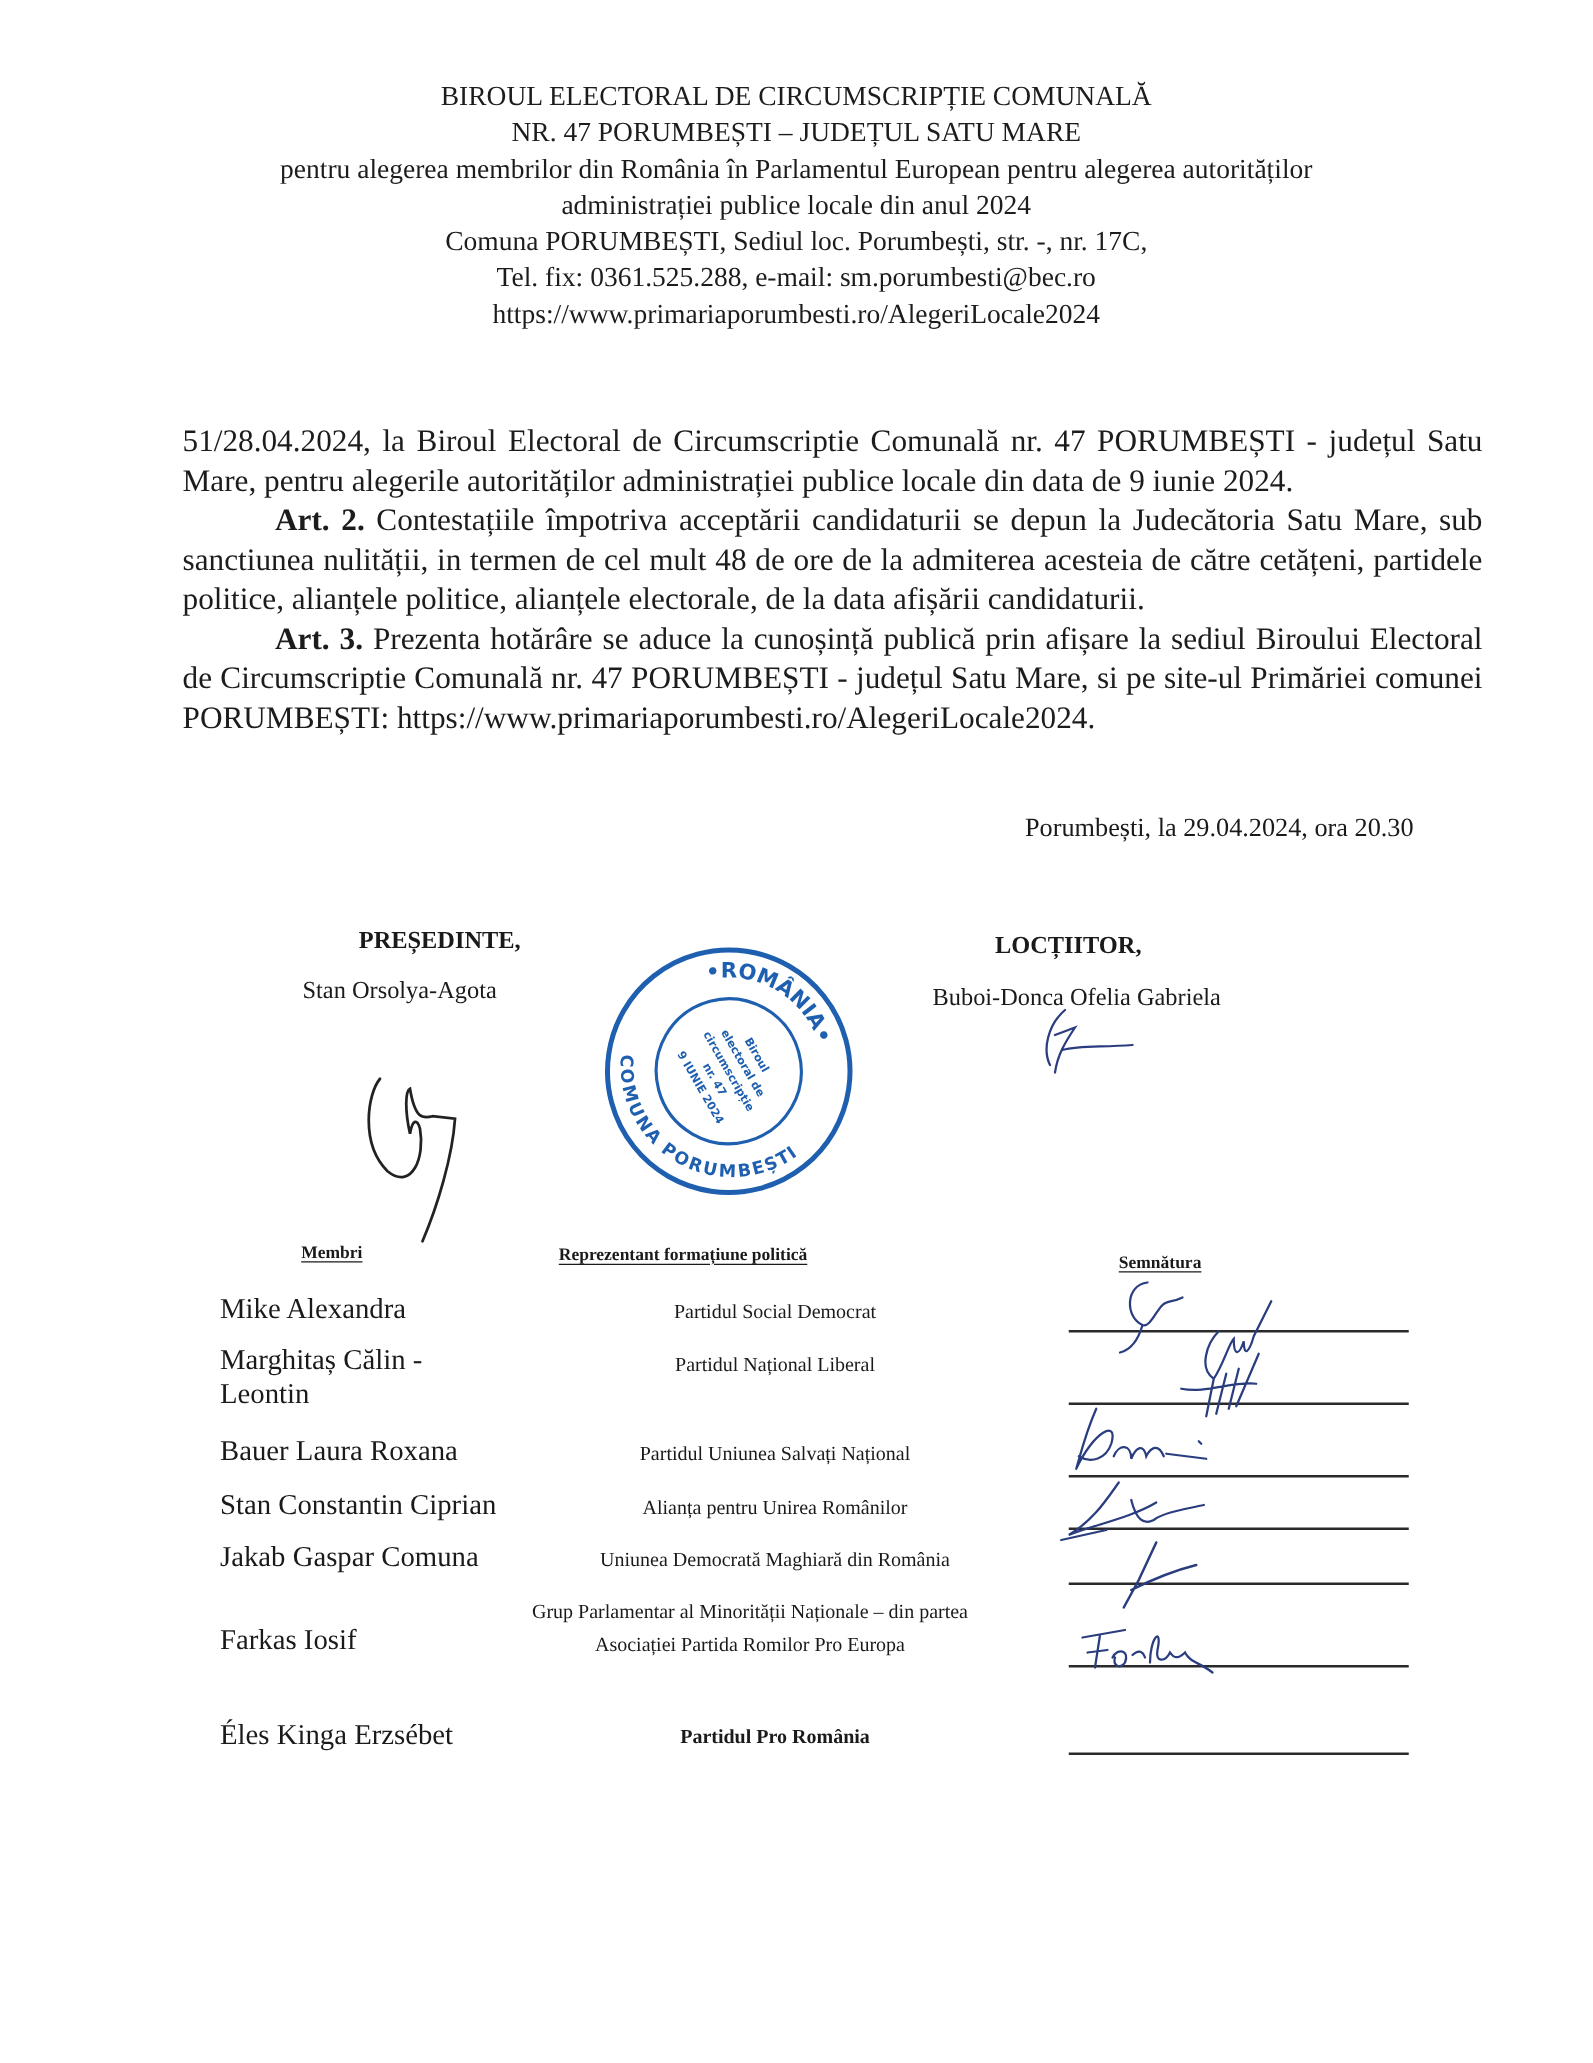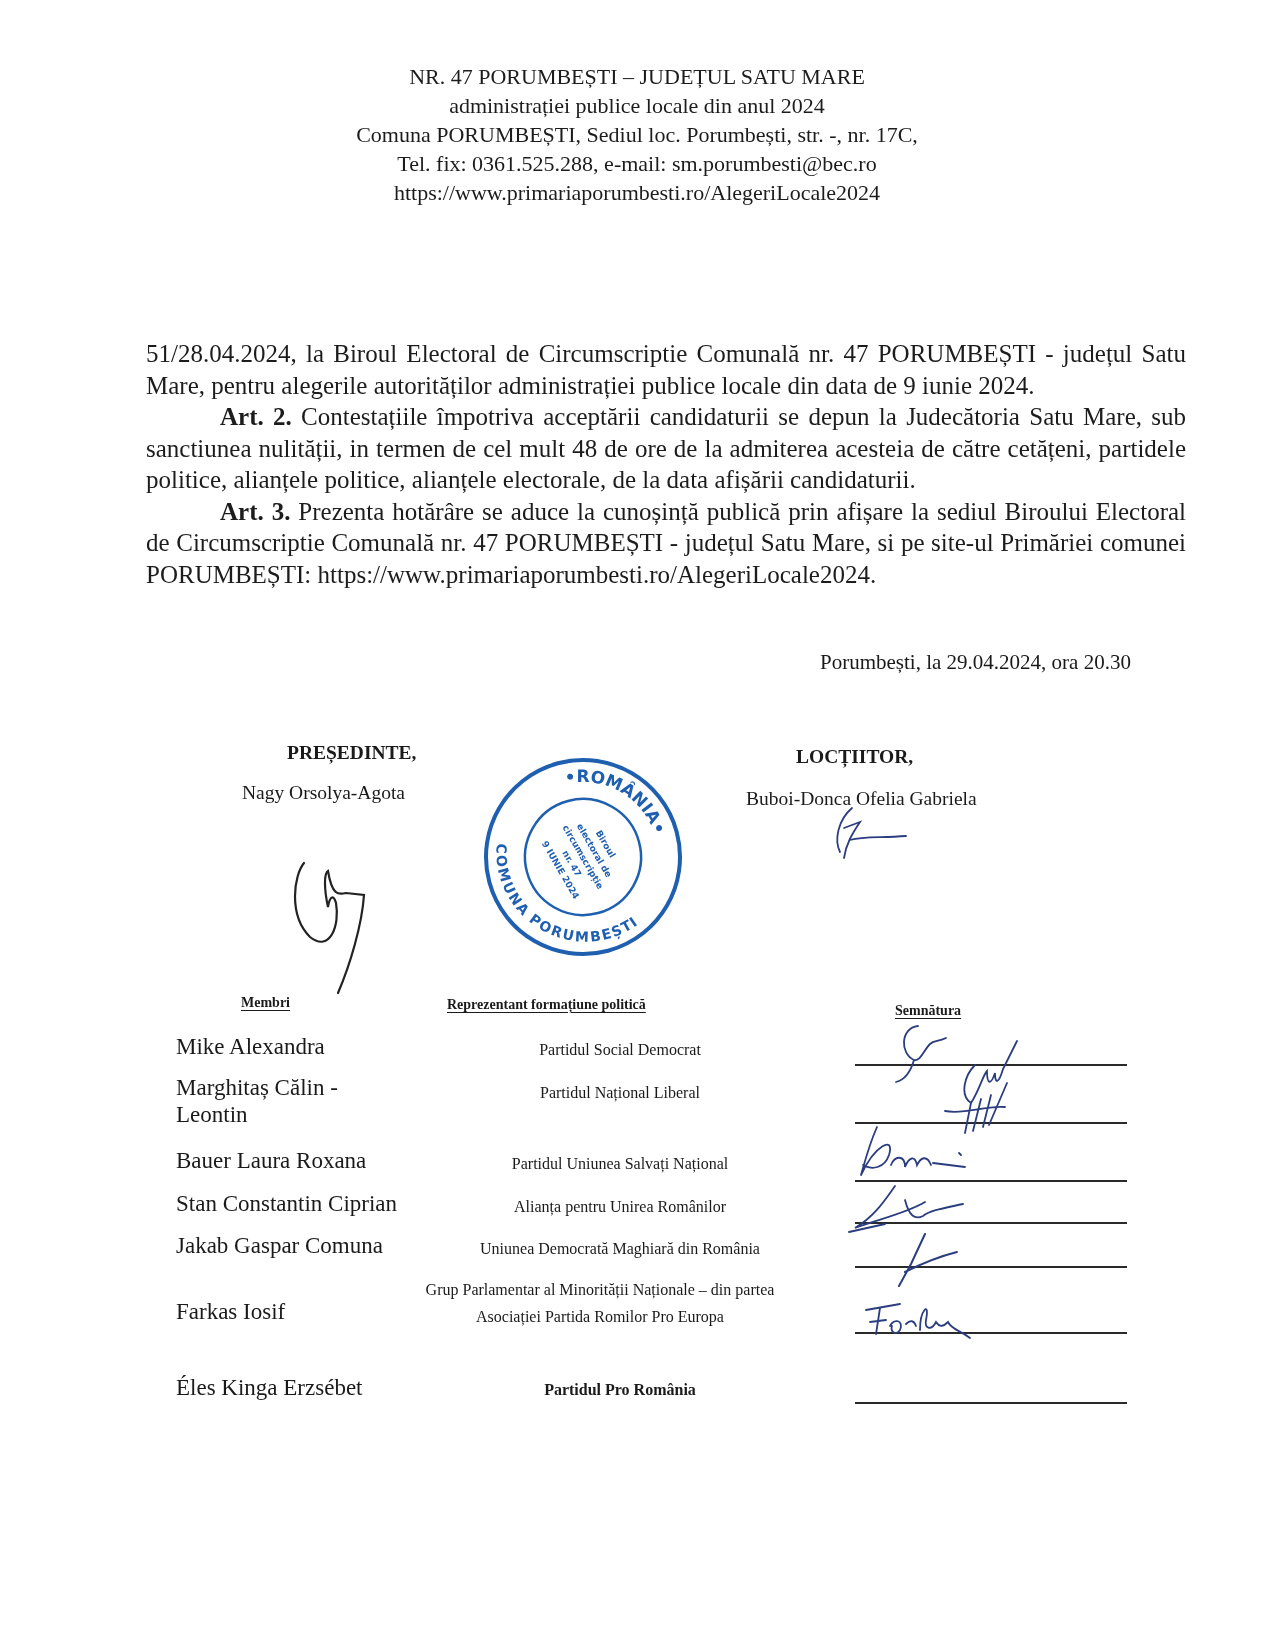--- a/index.html
+++ b/index.html
@@ -27,37 +27,39 @@
   .member-name { position: absolute; left: 176px; font-size: 23px; line-height: 27px; width: 230px; }
   .party { position: absolute; left: 410px; width: 420px; text-align: center; font-size: 16px; line-height: 27px; }
   .sig-line { position: absolute; left: 855px; width: 272px; height: 0; border-top: 2px solid #2a2a2a; }
   .stamp { position: absolute; left: 478px; top: 752px; width: 210px; height: 210px; }
   .signature { position: absolute; overflow: visible; }
 </style>
 </head>
 <body>
 
 <div class="header">
+  <div>BIROUL ELECTORAL DE CIRCUMSCRIPȚIE COMUNALĂ</div>
   <div>NR. 47 PORUMBEȘTI – JUDEȚUL SATU MARE</div>
+  <div>pentru alegerea membrilor din România în Parlamentul European pentru alegerea autorităților</div>
   <div>administrației publice locale din anul 2024</div>
   <div>Comuna PORUMBEȘTI, Sediul loc. Porumbești, str. -, nr. 17C,</div>
   <div>Tel. fix: 0361.525.288, e-mail: sm.porumbesti@bec.ro</div>
   <div>https://www.primariaporumbesti.ro/AlegeriLocale2024</div>
 </div>
 
 <div class="body-text" style="top:338px;">
   <p>51/28.04.2024, la Biroul Electoral de Circumscriptie Comunală nr. 47 PORUMBEȘTI - județul Satu Mare, pentru alegerile autorităților administrației publice locale din data de 9 iunie 2024.</p>
   <p class="indent"><span class="bold">Art. 2.</span><span> Contestațiile împotriva acceptării candidaturii se depun la Judecătoria Satu Mare, sub sanctiunea nulității, in termen de cel mult 48 de ore de la admiterea acesteia de către cetățeni, partidele politice, alianțele politice, alianțele electorale, de la data afișării candidaturii.</span></p>
   <p class="indent"><span class="bold">Art. 3.</span><span> Prezenta hotărâre se aduce la cunoșință publică prin afișare la  sediul  Biroului  Electoral de Circumscriptie Comunală nr. 47 PORUMBEȘTI - județul Satu Mare,  si pe site-ul Primăriei comunei PORUMBEȘTI: https://www.primariaporumbesti.ro/AlegeriLocale2024.</span></p>
 </div>
 
 <div class="date-line">Porumbești, la 29.04.2024, ora 20.30</div>
 
 <div class="role-title" style="left:287px; top:742px;">PREȘEDINTE,</div>
-<div class="role-name" style="left:242px; top:782px;">Nagy Orsolya-Agota</div>
+<div class="role-name" style="left:242px; top:782px;">Stan Orsolya-Agota</div>
 <div class="role-title" style="left:796px; top:746px;">LOCȚIITOR,</div>
 <div class="role-name" style="left:746px; top:788px;">Buboi-Donca Ofelia Gabriela</div>
 
 <svg class="signature" style="left:290px; top:855px;" width="90" height="140" viewBox="0 0 90 140">
   <path d="M14 8 C 4 20, -2 60, 20 82 C 40 98, 50 70, 46 48 C 44 40, 40 40, 38 52 C 34 34, 34 18, 38 16 C 42 40, 48 40, 56 38 L 74 40 C 72 70, 60 110, 48 138" fill="none" stroke="#222" stroke-width="2.2" stroke-linecap="round"></path>
 </svg>
 
 <svg class="signature" style="left:830px; top:800px;" width="90" height="70" viewBox="0 0 90 70">
   <path d="M22 8 C 8 20, 4 40, 10 52 M14 28 L 30 22 C 22 34, 16 44, 14 58 M20 40 C 34 36, 50 38, 76 36" fill="none" stroke="#2b3d80" stroke-width="1.8" stroke-linecap="round"></path>
 </svg>

